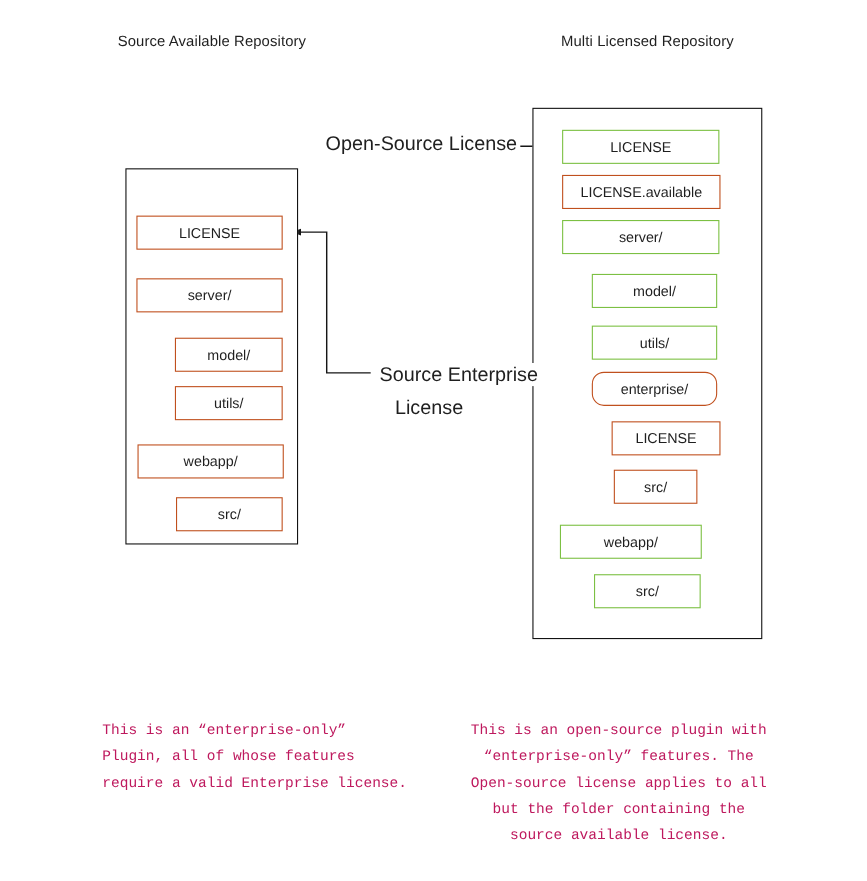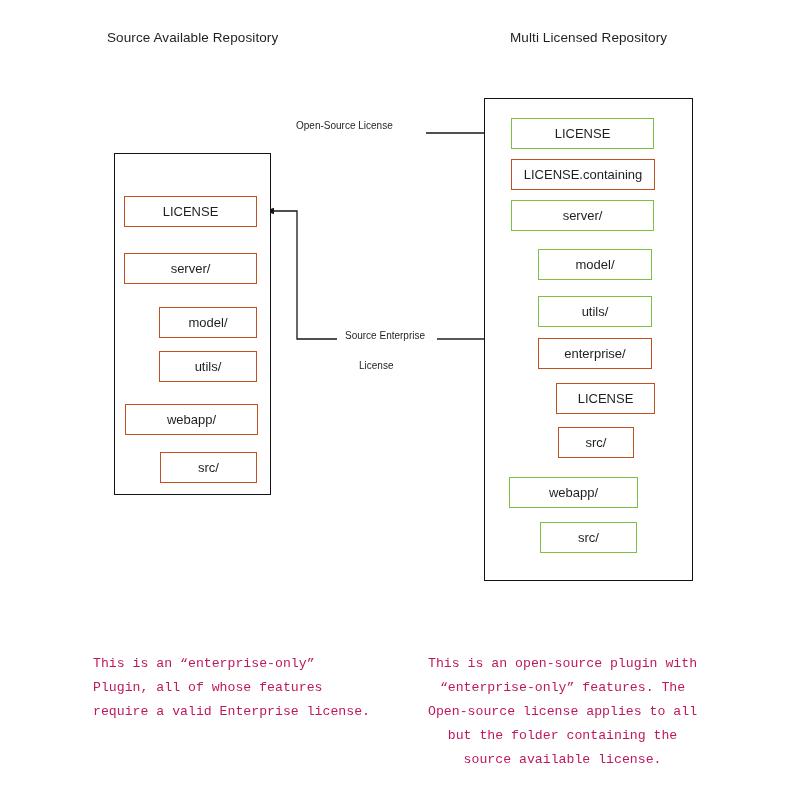--- a/index.html
+++ b/index.html
@@ -56,21 +56,21 @@
     font-size: 13px;
     color: #1f1f1f;
     white-space: nowrap;
     z-index: 3;
   }
   .node.orange { border-color: #c0501e; }
   .node.green  { border-color: #7cc043; }
 
   .edge-label {
     position: absolute;
-    font-size: 10px;
+    font-size: 18px;
     color: #1f1f1f;
     white-space: nowrap;
     z-index: 4;
     background: #ffffff;
     padding: 0 3px;
   }
   #label-open-source { left: 293px; top: 120px; }
   #label-src-avail-1 { left: 342px; top: 330px; }
   #label-src-avail-2 { left: 356px; top: 360px; }
 
@@ -132,25 +132,25 @@
   <div class="node orange" style="left:124px; top:196px; width:133px; height:31px;">LICENSE</div>
   <div class="node orange" style="left:124px; top:253px; width:133px; height:31px;">server/</div>
   <div class="node orange" style="left:159px; top:307px; width:98px; height:31px;">model/</div>
   <div class="node orange" style="left:159px; top:351px; width:98px; height:31px;">utils/</div>
   <div class="node orange" style="left:125px; top:404px; width:133px; height:31px;">webapp/</div>
   <div class="node orange" style="left:160px; top:452px; width:97px; height:31px;">src/</div>
 
   <div class="repo-box" id="repo-right"></div>
 
   <div class="node green" style="left:511px; top:118px; width:143px; height:31px;">LICENSE</div>
-  <div class="node orange" style="left:511px; top:159px; width:144px; height:31px;">LICENSE.containing</div>
+  <div class="node orange" style="left:511px; top:159px; width:144px; height:31px;">LICENSE.available</div>
   <div class="node green" style="left:511px; top:200px; width:143px; height:31px;">server/</div>
   <div class="node green" style="left:538px; top:249px; width:114px; height:31px;">model/</div>
   <div class="node green" style="left:538px; top:296px; width:114px; height:31px;">utils/</div>
-  <div class="node orange" style="left:538px; top:338px; width:114px; height:31px;">enterprise/</div>
+  <div class="node orange" style="left:538px; top:338px; width:114px; height:31px;border-radius:11px;">enterprise/</div>
   <div class="node orange" style="left:556px; top:383px; width:99px; height:31px;">LICENSE</div>
   <div class="node orange" style="left:558px; top:427px; width:76px; height:31px;">src/</div>
   <div class="node green" style="left:509px; top:477px; width:129px; height:31px;">webapp/</div>
   <div class="node green" style="left:540px; top:522px; width:97px; height:31px;">src/</div>
 
   <div class="caption" id="caption-left">This is an “enterprise-only”
 Plugin, all of whose features
 require a valid Enterprise license.</div>
   <div class="caption" id="caption-right">This is an open-source plugin with
 “enterprise-only” features. The

